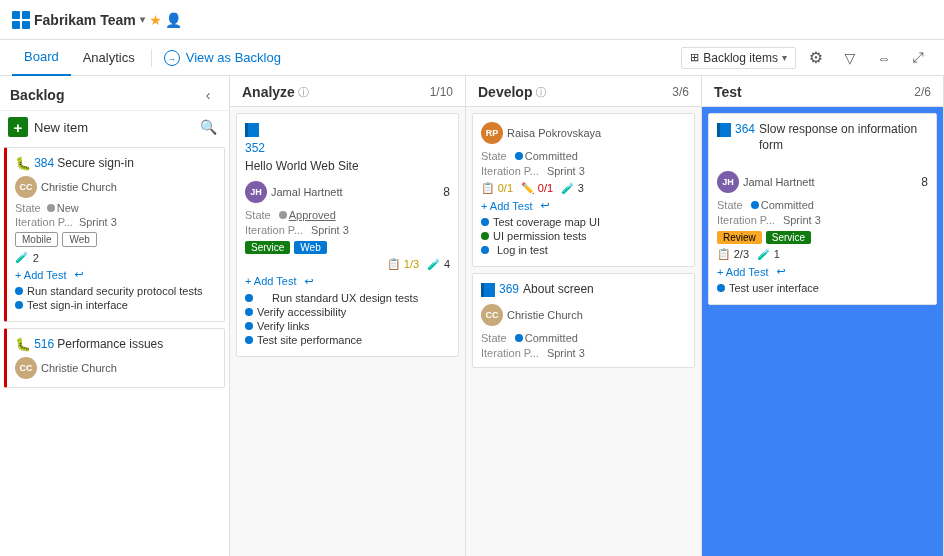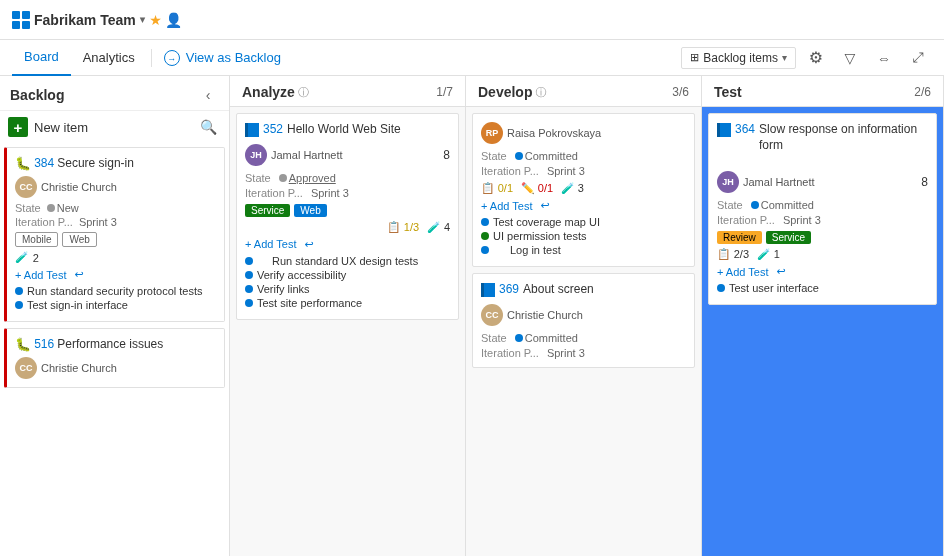--- a/index.html
+++ b/index.html
@@ -116,26 +116,26 @@
       </div>
     </div>
   </div>
 
   <div style="display:flex;flex:1;overflow-x:auto;background:#f8f8f8;">
 
     <div style="width:242px;min-width:220px;border-right:1px solid #e0e0e0;display:flex;flex-direction:column;background:#f8f8f8;">
       <div style="display:flex;align-items:center;padding:8px 12px 6px;background:#fff;border-bottom:1px solid #e0e0e0;">
         <span style="font-weight:600;font-size:14px;color:#333;">Analyze</span>
         <span style="color:#999;font-size:11px;margin-left:3px;cursor:pointer;">ⓘ</span>
-        <span style="font-size:12px;color:#666;margin-left:auto;">1/7</span>
+        <span style="font-size:12px;color:#666;margin-left:auto;">1/10</span>
       </div>
       <div style="padding:6px;overflow-y:auto;flex:1;display:flex;flex-direction:column;gap:6px;">
 
         <div style="background:#fff;border:1px solid #e0e0e0;border-radius:2px;padding:8px;">
-          <div style="display:flex;align-items:flex-start;gap:4px;margin-bottom:6px;">
+          <div style="display:flex;align-items:flex-start;gap:4px;margin-bottom:6px;flex-direction:column;">
             <div style="width:14px;height:14px;background:#0078d4;border-left:3px solid #005a9e;flex-shrink:0;margin-top:1px;"></div>
             <span style="color:#0078d4;font-size:12px;white-space:nowrap;">352</span>
             <span style="font-size:12px;color:#333;line-height:1.3;">Hello World Web Site</span>
           </div>
           <div style="display:flex;align-items:center;justify-content:space-between;margin-bottom:6px;">
             <div style="display:flex;align-items:center;gap:4px;">
               <div style="width:22px;height:22px;border-radius:50%;background:#7b5ea7;display:flex;align-items:center;justify-content:center;font-size:9px;color:#fff;font-weight:bold;">JH</div>
               <span style="font-size:11px;color:#555;">Jamal Hartnett</span>
             </div>
             <span style="font-size:12px;color:#333;font-weight:500;">8</span>
@@ -216,21 +216,21 @@
           </div>
           <div>
             <div style="display:flex;align-items:flex-start;gap:4px;font-size:11px;color:#333;margin-bottom:2px;">
               <span style="width:8px;height:8px;border-radius:50%;background:#0078d4;flex-shrink:0;margin-top:2px;display:inline-block;"></span>
               <span>Test coverage map UI</span>
             </div>
             <div style="display:flex;align-items:flex-start;gap:4px;font-size:11px;color:#333;margin-bottom:2px;">
               <span style="width:8px;height:8px;border-radius:50%;background:#107c10;flex-shrink:0;margin-top:2px;display:inline-block;"></span>
               <span>UI permission tests</span>
             </div>
-            <div style="display:flex;align-items:flex-start;gap:21px;font-size:11px;color:#333;margin-bottom:2px;">
+            <div style="display:flex;align-items:flex-start;gap:8px;font-size:11px;color:#333;margin-bottom:2px;">
               <span style="width:8px;height:8px;border-radius:50%;background:#0078d4;flex-shrink:0;margin-top:2px;display:inline-block;"></span>
               <span>Log in test</span>
             </div>
           </div>
         </div>
 
         <div style="background:#fff;border:1px solid #e0e0e0;border-radius:2px;padding:8px;">
           <div style="display:flex;align-items:flex-start;gap:4px;margin-bottom:6px;">
             <div style="width:14px;height:14px;background:#0078d4;border-left:3px solid #005a9e;flex-shrink:0;margin-top:1px;"></div>
             <span style="color:#0078d4;font-size:12px;white-space:nowrap;">369</span>

